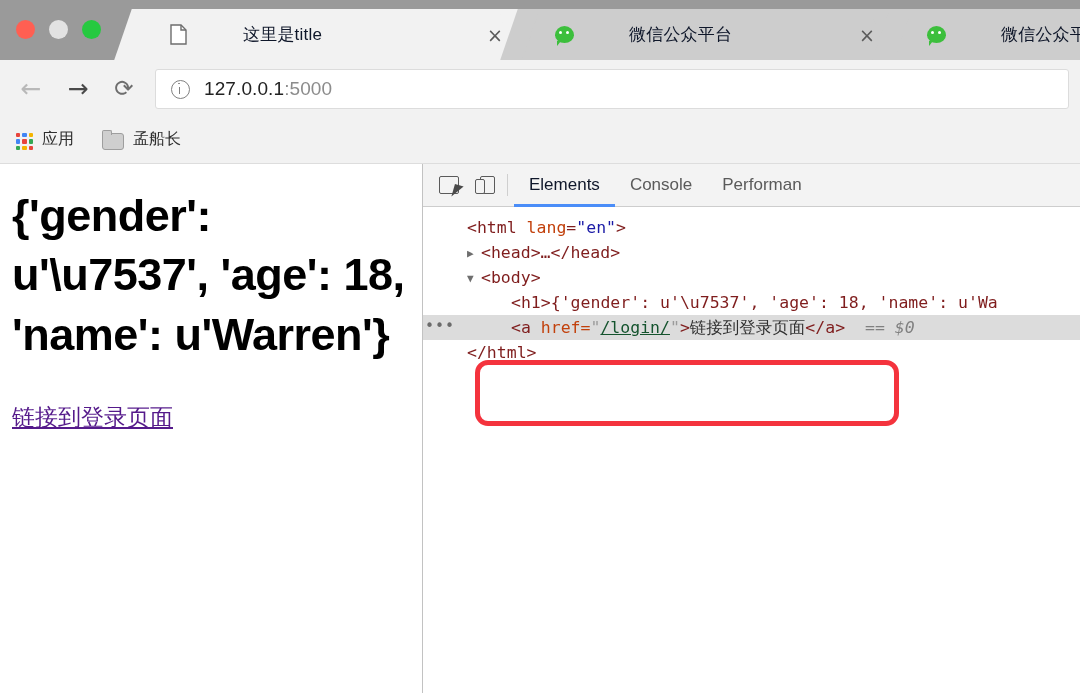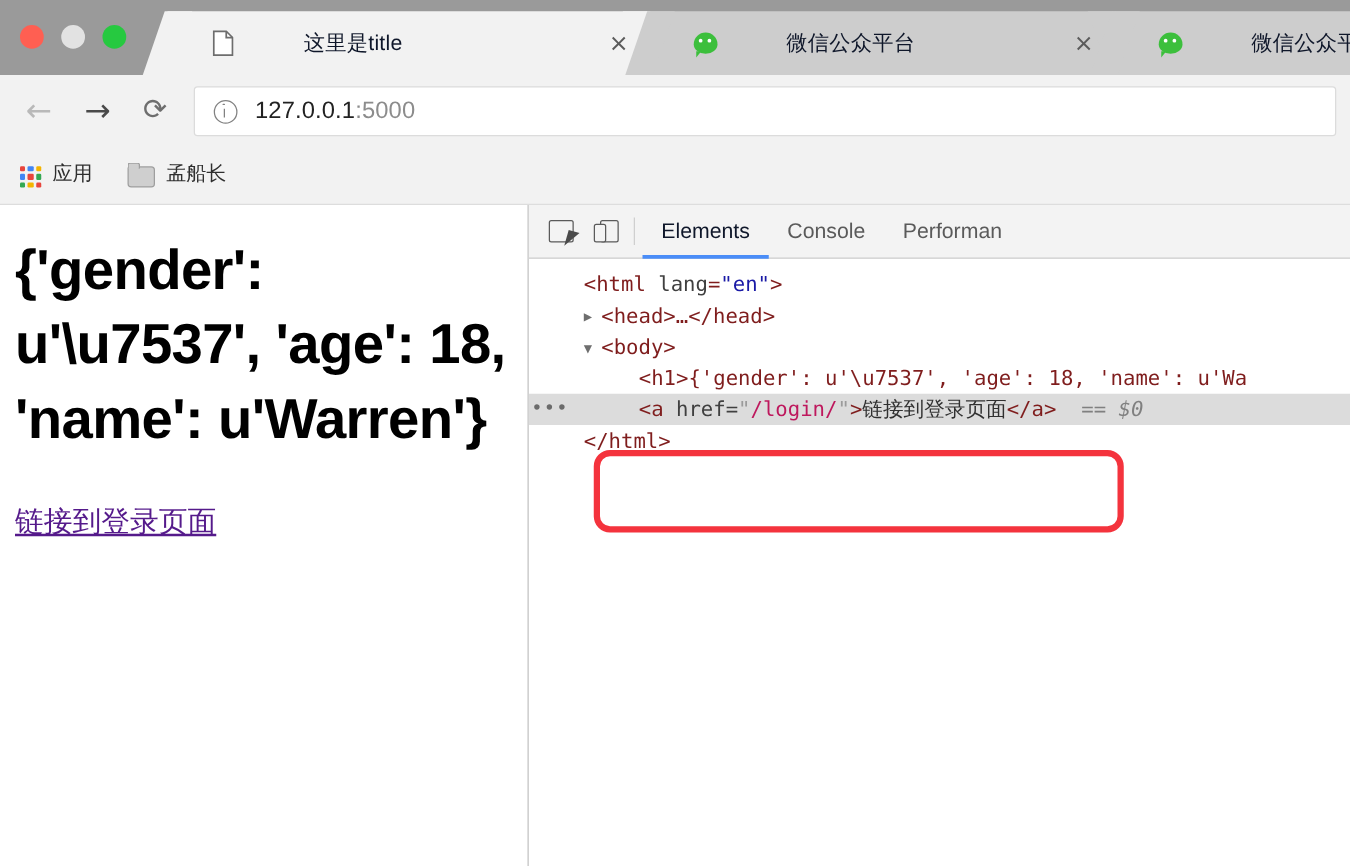--- a/index.html
+++ b/index.html
@@ -263,24 +263,24 @@
   .dom-row.selected { background: #dcdcdc; }
   .dom-row .ell {
     position: absolute; left: 2px; top: 0; height: 25px; line-height: 22px;
     color: #6b6b6b; font-size: 15px; letter-spacing: 1px;
   }
   .ind1 { padding-left: 22px; }
   .ind2 { padding-left: 44px; }
   .ind3 { padding-left: 66px; }
   .tk-doctype { color: #a3a3a3; }
   .tk-tag   { color: #7f1d1d; }
-  .tk-attr  { color: #404040; }
+  .tk-attr  { color: #c2410c; }
   .tk-val   { color: #1a1aa6; }
   .tk-text  { color: #303030; }
-  .tk-link  { color: #be185d; }
+  .tk-link  { color: #14532d; text-decoration: underline; }
   .tk-gray  { color: #9b9b9b; }
   .tk-dollar{ color: #808080; font-style: italic; }
   .arrow {
     display: inline-block; width: 14px; color: #6e6e6e; font-size: 11px;
     vertical-align: middle; text-align: left;
   }
 
   
   .annot {
     position: absolute;

